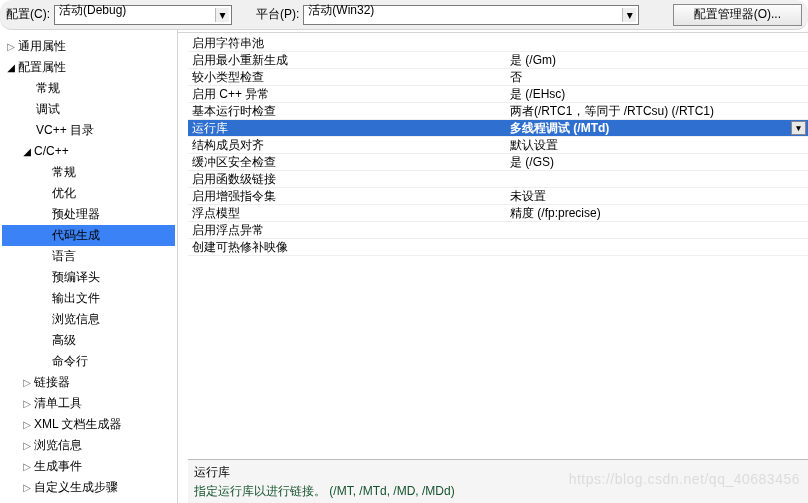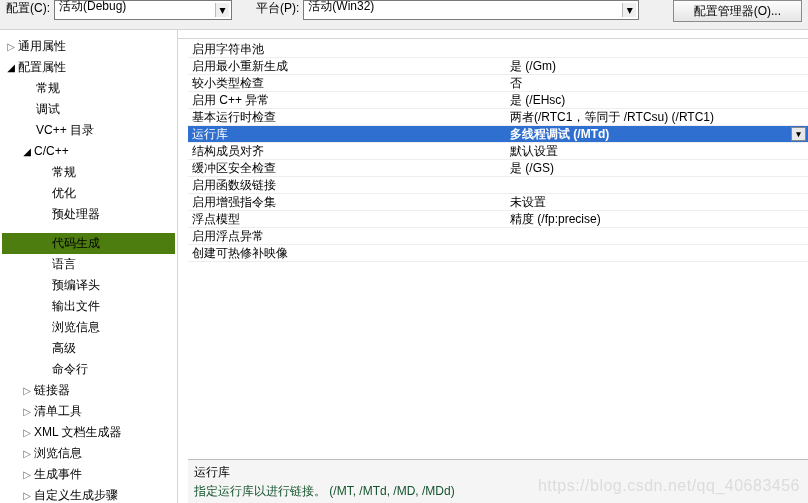--- a/index.html
+++ b/index.html
@@ -11,23 +11,24 @@
     height: 503px;
     overflow: hidden;
     position: relative;
     color: #000;
   }
   .topbar {
     height: 30px;
     background: #f0f0f0;
     border-bottom: 1px solid #d4d4d4;
     display: flex;
-    align-items: flex-start;
+    align-items: center;
     padding: 0 6px;
     gap: 4px;
+    border-radius: 12px;
   }
   .topbar label { white-space: nowrap; }
   .combo {
     border: 1px solid #7a7a7a;
     background: #fff;
     height: 20px;
     display: flex;
     align-items: center;
     position: relative;
     padding: 0 18px 8px 4px;
@@ -68,27 +69,27 @@
   .tree ul { list-style: none; }
   .tree > ul { margin: 0; }
   .tree li { line-height: 19px; white-space: nowrap; }
   .tree .row { display: flex; align-items: center; padding: 1px 0; }
   .tree .arrow { width: 14px; display:inline-block; text-align:center; color:#6b6b6b; font-size:10px;}
   .tree .arrow.open { color:#000; }
   .tree .indent0 { padding-left: 2px; }
   .tree .indent1 { padding-left: 18px; }
   .tree .indent2 { padding-left: 34px; }
   .tree .indent3 { padding-left: 50px; }
-  .tree .sel { background: #4d7c0f; margin-top: 8px; }
+  .tree .sel { background: #3b82f6; }
   .right {
     flex: 1;
     display: flex;
     flex-direction: column;
     border-top: 1px solid #d4d4d4;
-    margin-top: 8px;
+    margin-top: 2px;
     padding-left: 10px;
     position: relative;
   }
   .grid {
     flex: 1;
     overflow: hidden;
     padding-top: 2px;
   }
   .grid .gr {
     display: flex;
@@ -108,21 +109,21 @@
   .desc {
     border-top: 1px solid #bcbcbc;
     background:#f5f5f5;
     height: 44px;
     padding: 4px 6px;
     color:#444;
   }
   .desc .d-title { font-weight: normal; color:#000; margin-bottom:2px;}
   .desc .d-body { color:#14532d; }
   .watermark {
-    position:absolute; right:8px; bottom:8px; color:#dcdcdc; font-size:16px;
+    position:absolute; right:8px; bottom:16px; color:#dcdcdc; font-size:14px;
     font-family: Arial, sans-serif; letter-spacing:0.5px;
     pointer-events:none;
   }
 </style>
 </head>
 <body>
 
 <div class="topbar">
   <label>配置(C):</label>
   <div class="combo" style="width:178px">

